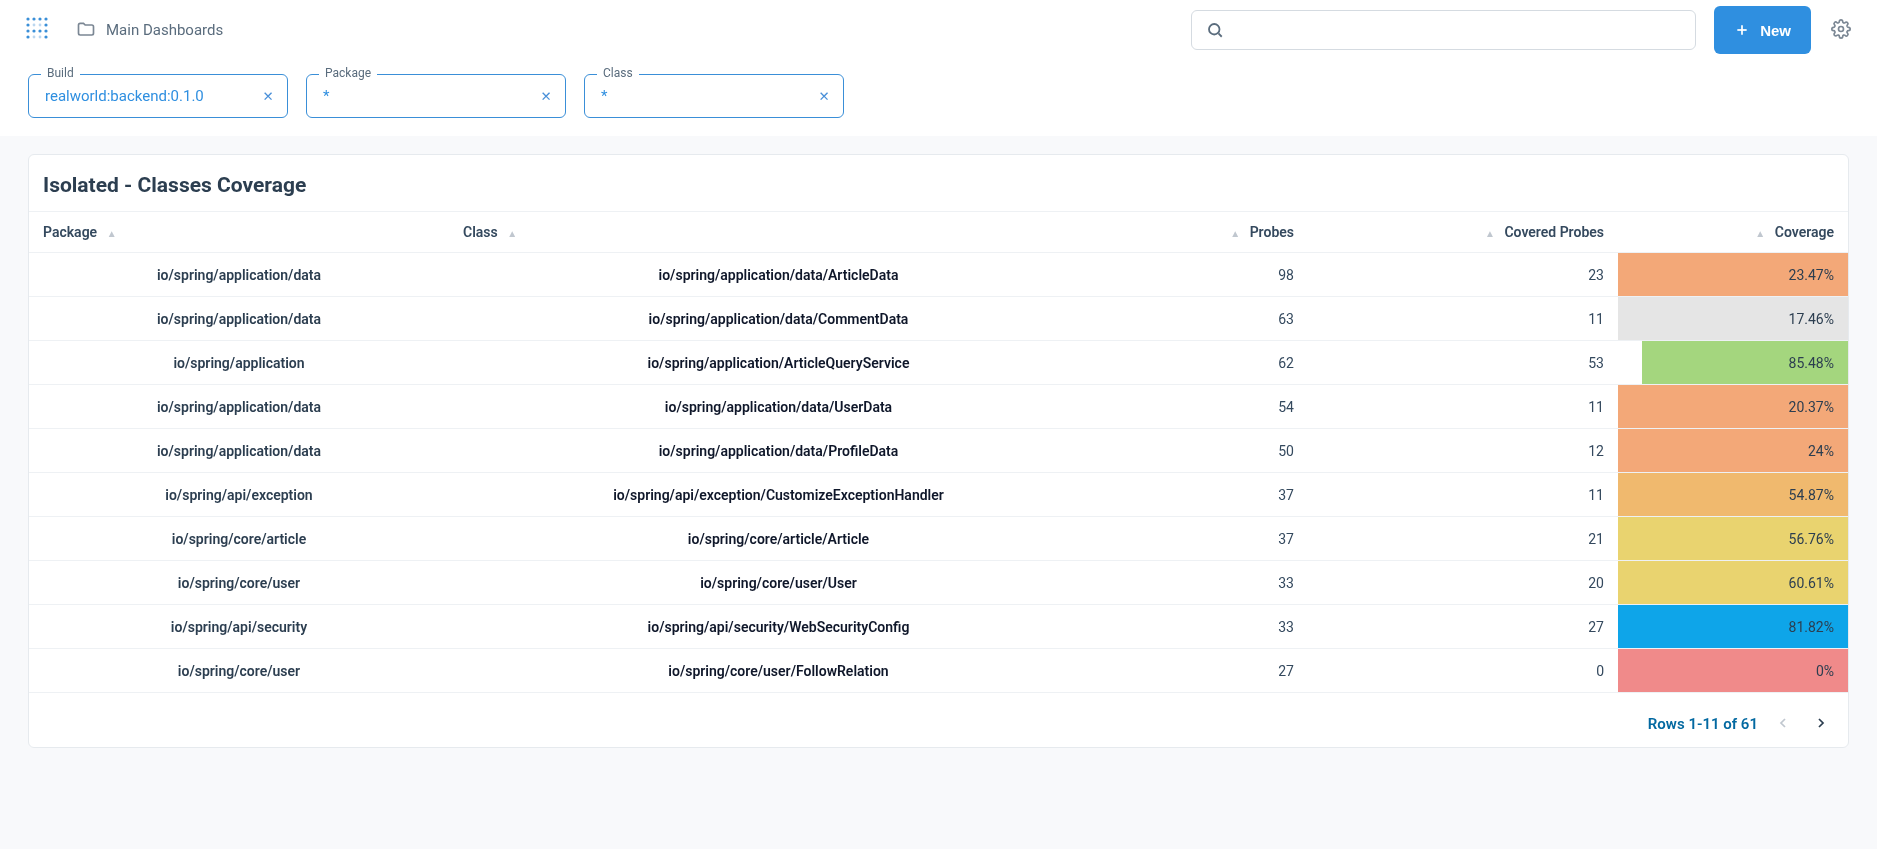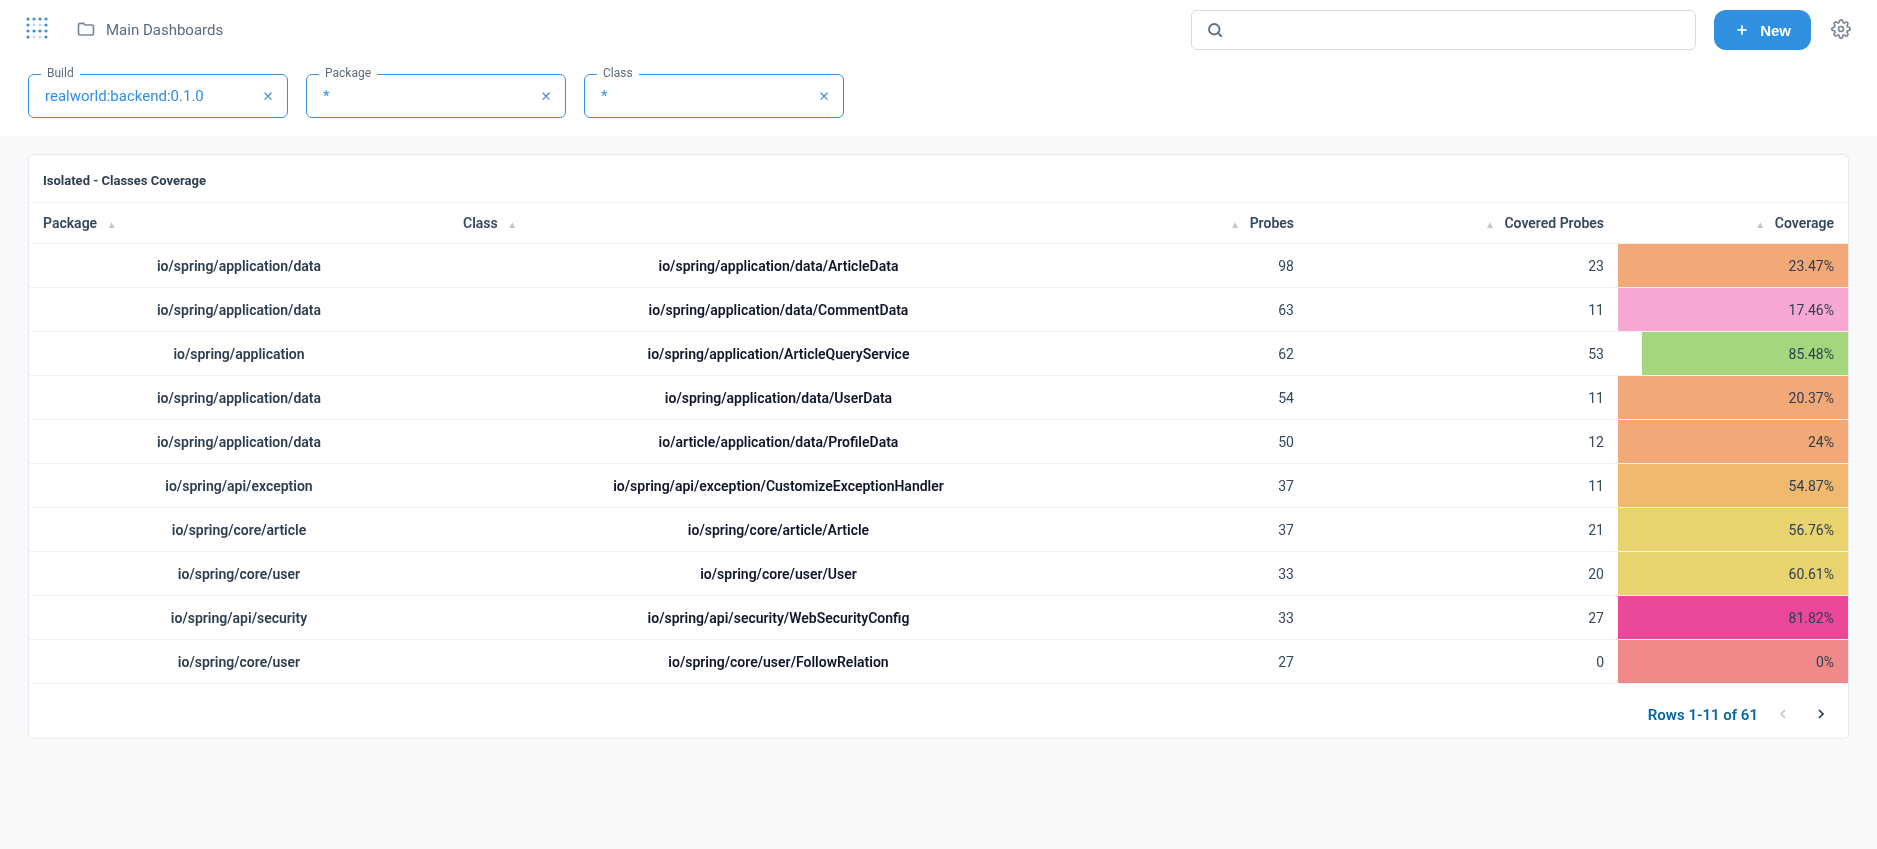--- a/index.html
+++ b/index.html
@@ -49,22 +49,22 @@
   .search-wrap .search-icon { color: #5a6c7d; margin-right: 12px; display: inline-flex; }
   .search-wrap input {
     border: none; outline: none;
     font-size: 15px; color: #5a6c7d;
     flex: 1; background: transparent;
   }
   .new-btn {
     display: inline-flex; align-items: center;
     background: #2f8fe0;
     color: #fff;
-    border: none; border-radius: 12px;
-    height: 40px; padding: 0 20px;
+    border: none; border-radius: 6px;
+    height: 48px; padding: 0 20px;
     font-size: 15px; font-weight: 600;
     cursor: pointer;
     margin-right: 18px;
   }
   .new-btn .plus-icon { margin-right: 10px; display: inline-flex; }
   .gear-btn {
     background: none; border: none;
     color: #7b8794; cursor: pointer;
     width: 24px; height: 24px;
     display: inline-flex; align-items: center; justify-content: center;
@@ -107,21 +107,21 @@
 
   
   .panel-wrap { padding: 18px 28px 0 28px; }
   .panel {
     background: #fff;
     border: 1px solid #e6eaee;
     border-radius: 6px;
     padding-top: 18px;
   }
   .panel-title {
-    font-size: 13px; font-weight: 700;
+    font-size: 21px; font-weight: 700;
     color: #2c3e50;
     padding: 0 14px 14px 14px;
   }
 
   table.grid {
     width: 100%;
     border-collapse: collapse;
     table-layout: fixed;
   }
   .grid th, .grid td {
@@ -150,25 +150,25 @@
   .grid tbody td.pkg { font-weight: 600; color: #2c3e50; }
 
   .cov-cell { padding: 0 !important; height: 44px; }
   .cov-cell .cov-inner {
     display: flex; align-items: center; justify-content: flex-end;
     height: 100%; padding: 0 14px;
     font-size: 14px; color: #2c3e50;
   }
   
   .lvl-0 { background: #f08a8a; }   
-  .lvl-1 { background: #f9a8d4; }   
+  .lvl-1 { background: #e5e5e5; }   
   .lvl-2 { background: #f3a878; }   
   .lvl-3 { background: #f0b96e; }   
   .lvl-4 { background: #e9d36f; }   
-  .lvl-6 { background: #ec4899; }   
+  .lvl-6 { background: #0ea5e9; }   
   .lvl-7 { background: #a4d67e; margin-left: 24px; }   
 
   
   .grid-footer {
     display: flex; align-items: center; justify-content: flex-end;
     gap: 12px;
     padding: 18px 14px 10px 14px;
     font-size: 15px; font-weight: 600; color: #0369a1;
   }
   .nav-btn {
@@ -343,21 +343,21 @@
             <td class="pkg">io/spring/application/data</td>
             <td><a href="#" class="link">io/spring/application/data/UserData</a></td>
             <td class="num">54</td>
             <td class="num">11</td>
             <td class="num cov-cell">
               <div class="cov-inner lvl-2">20.37%</div>
             </td>
           </tr>
           <tr>
             <td class="pkg">io/spring/application/data</td>
-            <td><a href="#" class="link">io/article/application/data/ProfileData</a></td>
+            <td><a href="#" class="link">io/spring/application/data/ProfileData</a></td>
             <td class="num">50</td>
             <td class="num">12</td>
             <td class="num cov-cell">
               <div class="cov-inner lvl-2">24%</div>
             </td>
           </tr>
           <tr>
             <td class="pkg">io/spring/api/exception</td>
             <td><a href="#" class="link">io/spring/api/exception/CustomizeExceptionHandler</a></td>
             <td class="num">37</td>

